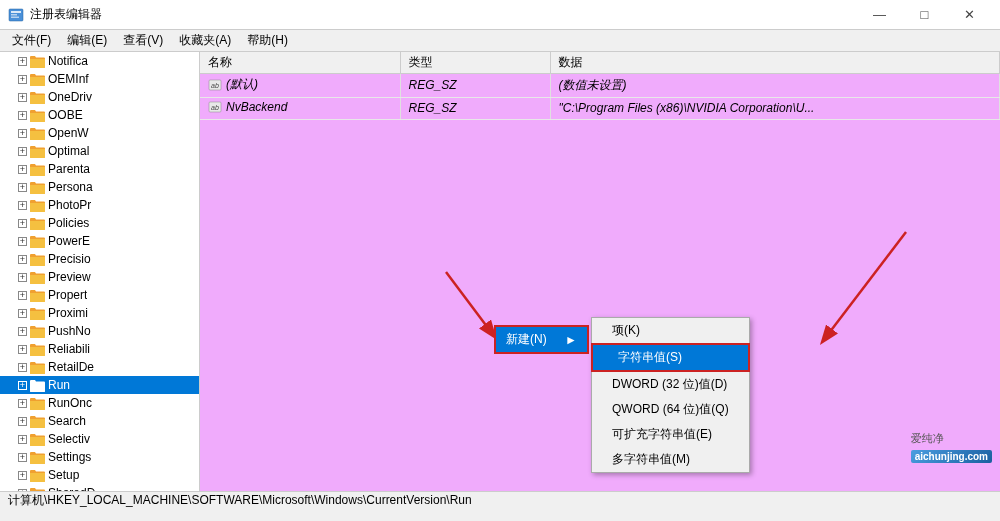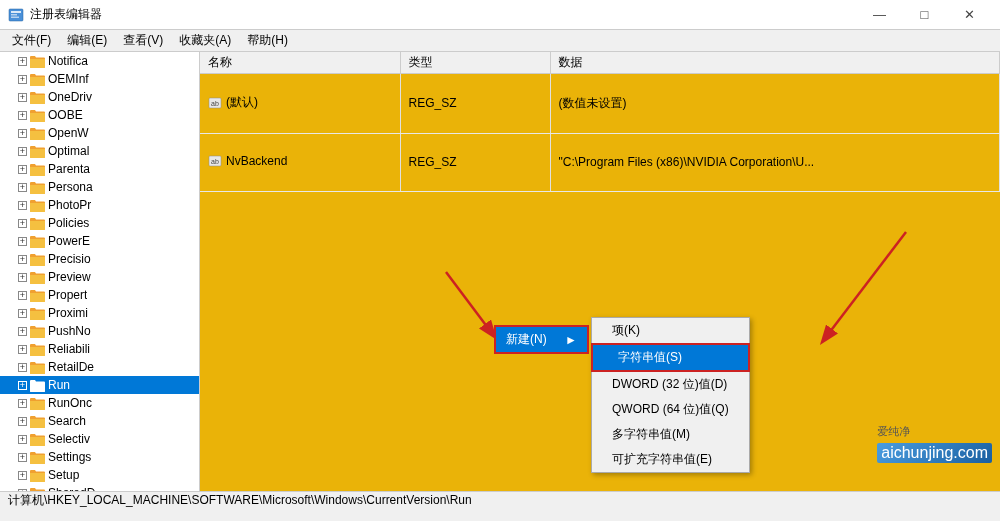--- a/index.html
+++ b/index.html
@@ -115,21 +115,21 @@
     .tree-label {
       font-size: 12px;
       overflow: hidden;
       text-overflow: ellipsis;
       white-space: nowrap;
     }
 
     
     .right-panel {
       flex: 1;
-      background: #eab308;
+      background: #f0abfc;
       display: flex;
       flex-direction: column;
       overflow: hidden;
       position: relative;
     }
 
     .values-table {
       width: 100%;
       border-collapse: collapse;
     }
@@ -138,29 +138,30 @@
       border-right: 1px solid #ccc;
       border-bottom: 1px solid #ccc;
       padding: 2px 8px;
       text-align: left;
       font-size: 12px;
       font-weight: normal;
       height: 20px;
       cursor: pointer;
     }
     .values-table td {
-      padding: 20px 8px;
+      padding: 2px 8px;
       border-right: 1px solid #e0e0e0;
       border-bottom: 1px solid #e8e8e8;
       font-size: 12px;
       height: 18px;
       white-space: nowrap;
       overflow: hidden;
       text-overflow: ellipsis;
       max-width: 200px;
+      font-style: italic;
     }
 
     
     .status-bar {
       height: 30px;
       background: #f0f0f0;
       border-top: 1px solid #ccc;
       display: flex;
       padding: 0 8px;
       font-size: 12px;
@@ -575,29 +576,29 @@
           border:1px solid #aaa;
           box-shadow:2px 2px 5px rgba(0,0,0,0.3);
           min-width:155px;
           z-index:201;
           pointer-events:auto;
         ">
           <div class="submenu-item" style="padding:4px 20px;">项(K)</div>
           <div class="submenu-item highlighted" style="background:#0078d7;color:#fff;border:2px solid #cc2222;margin:0 -1px;padding:4px 25px;">字符串值(S)</div>
           <div class="submenu-item" style="padding:4px 20px;">DWORD (32 位)值(D)</div>
           <div class="submenu-item" style="padding:4px 20px;">QWORD (64 位)值(Q)</div>
+          <div class="submenu-item" style="padding:4px 20px;">可扩充字符串值(E)</div>
           <div class="submenu-item" style="padding:4px 20px;">多字符串值(M)</div>
-          <div class="submenu-item" style="padding:4px 20px;">可扩充字符串值(E)</div>
         </div>
 
       </div>
 
       <div style="position:absolute;bottom:28px;right:8px;display:flex;align-items:flex-start;gap:4px;z-index:300;flex-direction:column;">
         <span style="font-size:11px;color:#555;font-family:Arial;">爱纯净</span>
-        <span style="background:linear-gradient(135deg,#4a9de0,#1a5fa0);color:white;font-size:16px;padding:1px 4px;border-radius:2px;">aichunjing.com</span>
+        <span style="background:linear-gradient(135deg,#4a9de0,#1a5fa0);color:white;font-size:10px;padding:1px 4px;border-radius:2px;font-weight:bold;">aichunjing.com</span>
       </div>
     </div>
   </div>
 
   <div class="status-bar">
     <span>计算机\HKEY_LOCAL_MACHINE\SOFTWARE\Microsoft\Windows\CurrentVersion\Run</span>
   </div>
 
 </div>
 

